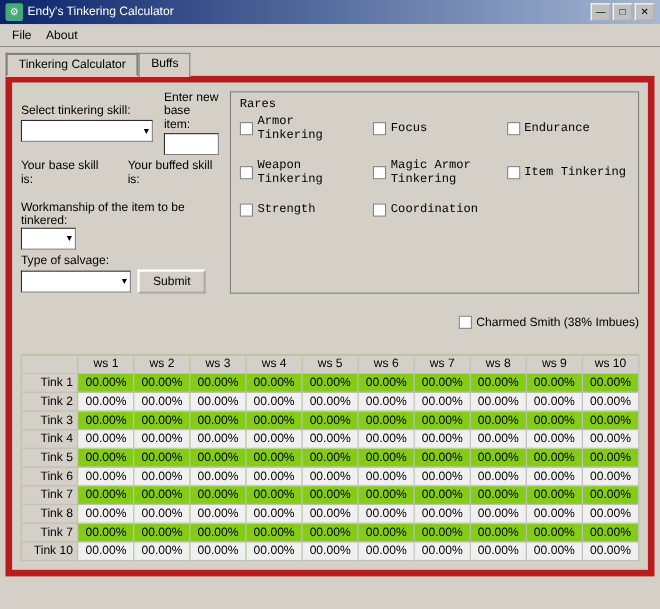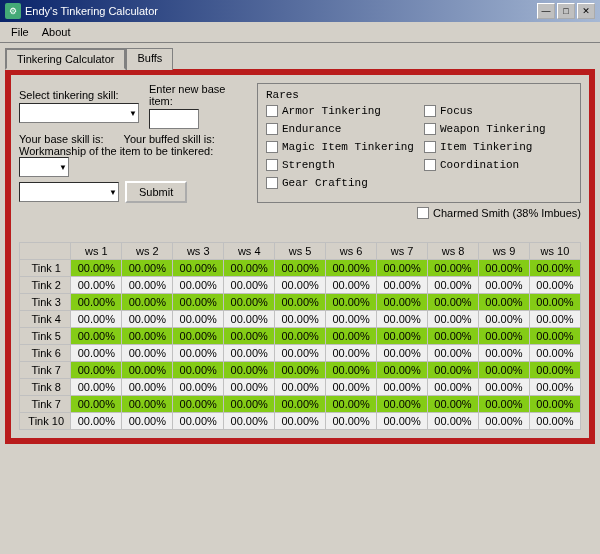--- a/index.html
+++ b/index.html
@@ -106,22 +106,22 @@
       min-width: 230px;
       font-family: Liberation Mono, monospace;
     }
     .rares-title {
       font-size: 11px;
       margin-bottom: 4px;
       color: #000;
     }
     .rares-grid {
       display: grid;
-      grid-template-columns: 1fr 1fr;
-      gap: 6px 10px;
+      grid-template-columns: 1fr 1fr 1fr;
+      gap: 16px 10px;
     }
     .rare-item {
       display: flex;
       align-items: center;
       gap: 4px;
     }
     .checkbox {
       width: 12px;
       height: 12px;
       border: 1px solid #808080;
@@ -169,36 +169,36 @@
       position: absolute;
       right: 2px;
       top: 50%;
       transform: translateY(-50%);
       pointer-events: none;
     }
     .base-skill-label { font-size: 11px; color: #000; }
     .skill-info-row {
       display: flex;
       gap: 20px;
-      margin-bottom: 0;
+      margin-bottom: 14px;
     }
     .submit-btn {
       background: #d4d0c8;
       border: 2px outset #fff;
       padding: 3px 12px;
       font-size: 11px;
       cursor: pointer;
       height: 22px;
     }
     .charmed-row {
       display: flex;
       justify-content: flex-end;
       align-items: center;
       gap: 4px;
-      margin-top: 4px;
+      margin-top: 20px;
     }
     .charmed-label { font-size: 11px; }
     
     .data-table {
       width: 100%;
       border-collapse: collapse;
       margin-top: 23px;
       background: #84cc16;
       border: 1px solid #808080;
     }
@@ -208,21 +208,21 @@
       text-align: center;
       font-size: 11px;
       white-space: nowrap;
     }
     .data-table th {
       background: #d4d0c8;
       font-weight: normal;
     }
     .data-table td:first-child {
       background: #d4d0c8;
-      text-align: center;
+      text-align: right;
       padding-left: 6px;
     }
     .data-table tr:nth-child(even) td { background: #f0f0f0; }
     .data-table tr:nth-child(even) td:first-child { background: #d4d0c8; }
     .inline-row {
       display: flex;
       align-items: center;
       gap: 8px;
     }
   </style>
@@ -278,20 +278,21 @@
 
         <div style="margin-bottom:4px;">
           <div class="form-label">Workmanship of the item to be tinkered:</div>
           <div class="select-wrapper">
             <select class="select-input" style="width:50px;"></select>
           </div>
         </div>
 
         <div class="inline-row">
           <div class="form-group">
+            <span class="form-label">Type of salvage:</span>
             <div style="display:flex;align-items:center;gap:6px;">
               <div class="select-wrapper">
                 <select class="select-input" style="width:100px;"></select>
               </div>
               <button class="submit-btn">Submit</button>
             </div>
           </div>
         </div>
       </div>
 
@@ -309,37 +310,33 @@
           <div class="rare-item">
             <div class="checkbox"></div>
             <span>Endurance</span>
           </div>
           <div class="rare-item">
             <div class="checkbox"></div>
             <span>Weapon Tinkering</span>
           </div>
           <div class="rare-item">
             <div class="checkbox"></div>
-            <span>Magic Item Tinkering</span>
+            <span>Magic Armor Tinkering</span>
           </div>
           <div class="rare-item">
             <div class="checkbox"></div>
             <span>Item Tinkering</span>
           </div>
           <div class="rare-item">
             <div class="checkbox"></div>
             <span>Strength</span>
           </div>
           <div class="rare-item">
             <div class="checkbox"></div>
             <span>Coordination</span>
-          </div>
-          <div class="rare-item">
-            <div class="checkbox"></div>
-            <span>Gear Crafting</span>
           </div>
           <div></div>
         </div>
       </div>
     </div>
 
     <div class="charmed-row">
       <div class="checkbox"></div>
       <span class="charmed-label">Charmed Smith (38% Imbues)</span>
     </div>

